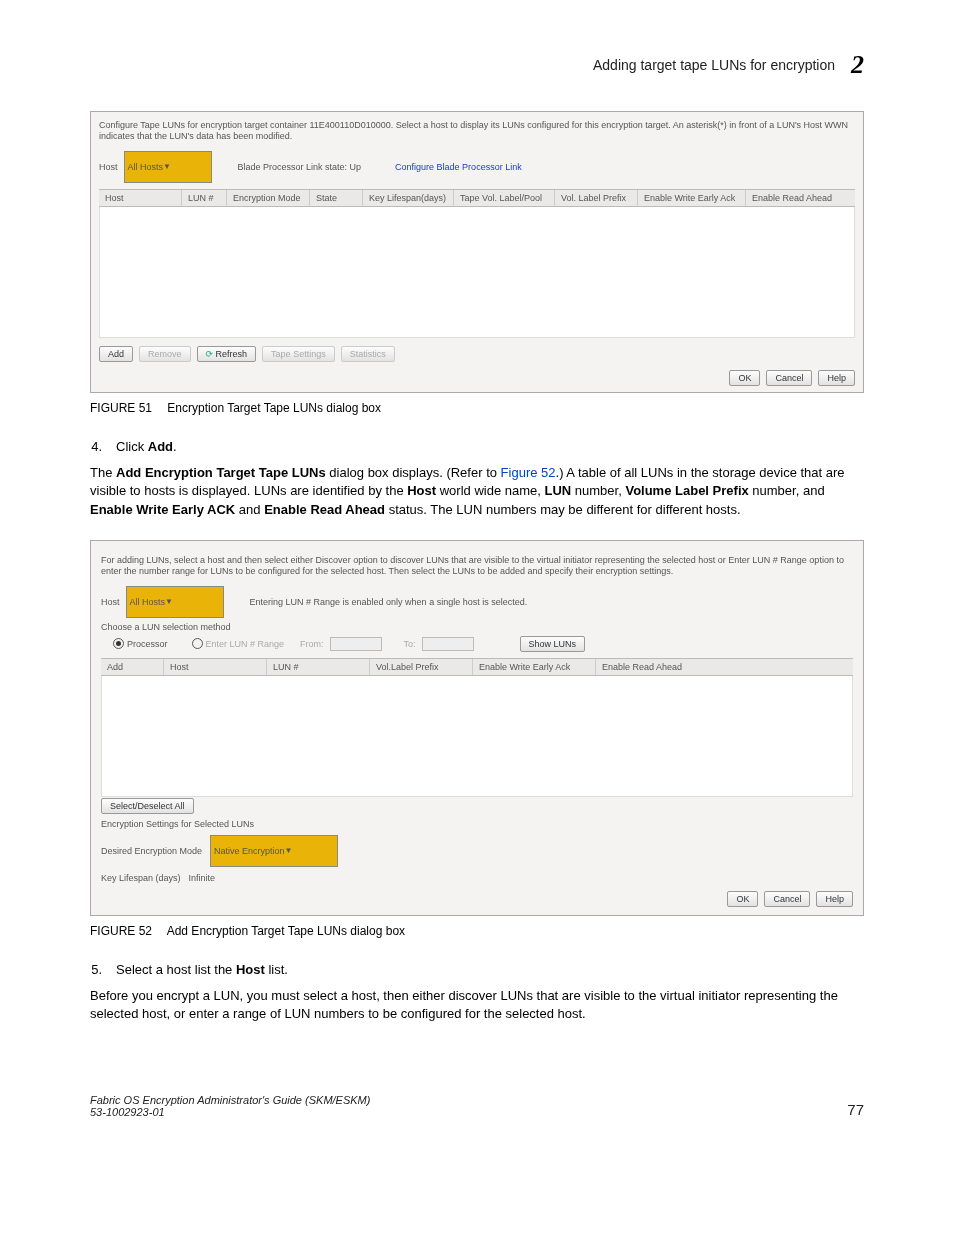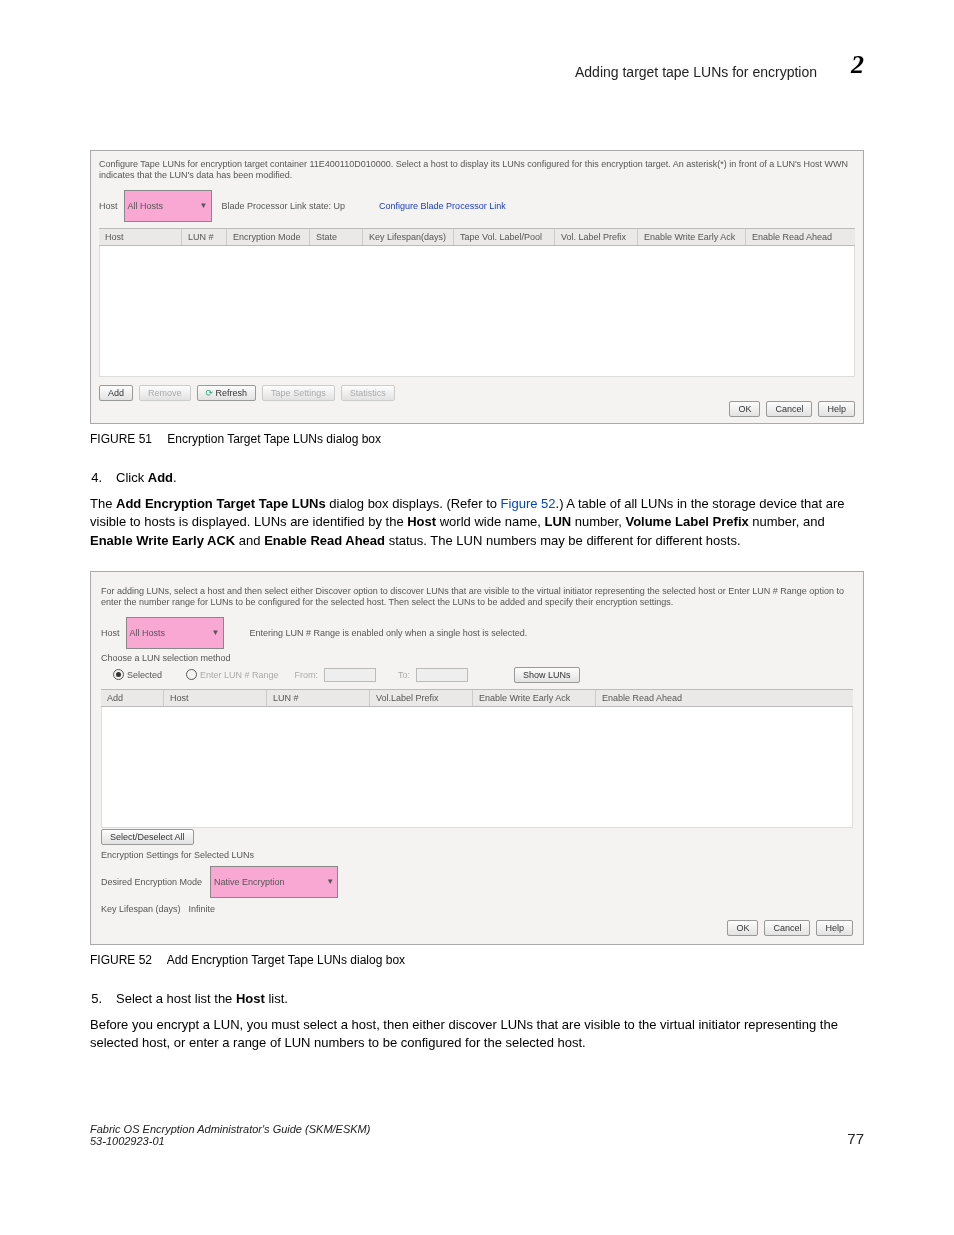--- a/index.html
+++ b/index.html
@@ -7,23 +7,23 @@
     background: #fff;
     margin: 0;
     padding: 50px 90px 40px 90px;
     width: 954px;
     box-sizing: border-box;
     color: #000;
   }
   .top-header {
     display: flex;
     justify-content: flex-end;
-    align-items: flex-end;
-    gap: 34px;
-    margin-bottom: 70px;
+    align-items: center;
+    gap: 16px;
+    margin-bottom: 31px;
   }
   .top-title {
     font-size: 14px;
     color: #222;
   }
   .chapter-num {
     font-family: Georgia, serif;
     font-size: 26px;
     font-weight: bold;
     font-style: italic;
@@ -33,26 +33,26 @@
     background: #f4f3f2;
     font-size: 9px;
     color: #555;
     padding: 6px 8px;
     margin: 0 0 8px 0;
   }
   .dlg-desc { margin: 2px 0 8px 0; line-height: 1.25;}
   .row { display: flex; align-items: center; gap: 6px; margin: 4px 0;}
   .dropdown {
     border: 1px solid #888;
-    background: #f9a8d4;
+    background: #eab308;
     height: 14px;
     width: 80px;
     display: inline-flex;
     align-items: center;
-    justify-content: space-between;
+    justify-content: flex-start;
     padding: 8px 3px;
     font-size: 9px;
   }
   .dropdown .tri { font-size: 8px;}
   .col-link { color: #1a3cc8; margin-left: 28px;}
   .table-head {
     border-top: 1px solid #bbb;
     border-bottom: 1px solid #bbb;
     background: #ebe9e7;
     display: flex;
@@ -69,21 +69,21 @@
   .dlg-btns { display: flex; align-items: center; gap: 6px; margin-top: 8px;}
   .btn {
     border: 1px solid #999;
     background: linear-gradient(#fdfdfd,#e2e2e2);
     font-size: 9px;
     padding: 2px 8px;
     border-radius: 2px;
     color: #333;
   }
   .btn.disabled { color: #aaa; border-color: #ccc;}
-  .dlg-footer { display:flex; justify-content:flex-end; gap:6px; text-align:center;}
+  .dlg-footer { display:flex; justify-content:flex-end; gap:6px; margin-top:8px;text-align:center;}
   .figcap { font-size: 12px; margin: 6px 0 24px 0;}
   .figcap b { font-weight: normal; margin-right: 12px;}
   .step { display:flex; gap:14px; font-size:13px; margin: 0 0 10px 0;}
   .step .num { width: 12px; text-align:right;}
   .indent { font-size:13px; line-height:1.45; margin-bottom: 20px;}
   .link { color: #0044cc;}
   .dialog2 {
     border: 1px solid #aaa;
     background: #f4f3f2;
     font-size: 9px;
@@ -122,21 +122,21 @@
 </div>
 
 <div class="dialog">
   <div class="dlg-desc">Configure Tape LUNs for encryption target container 11E400110D010000. Select a host to display its LUNs configured for this encryption target. An asterisk(*) in front of a LUN's Host WWN indicates that the LUN's data has been modified.</div>
   <div class="row">
     <span>Host</span>
     <span class="dropdown">
       <span>All Hosts</span>
       <span class="tri">▼</span>
     </span>
-    <span style="margin-left:4px">Blade Processor Link state: Up</span>
+    <span style="margin-left:20px">Blade Processor Link state: Up</span>
     <span class="col-link">Configure Blade Processor Link</span>
   </div>
   <div class="table-head">
     <span class="th" style="width:70px">Host</span>
     <span class="th" style="width:32px">LUN #</span>
     <span class="th" style="width:70px">Encryption Mode</span>
     <span class="th" style="width:40px">State</span>
     <span class="th" style="width:78px">Key Lifespan(days)</span>
     <span class="th" style="width:88px">Tape Vol. Label/Pool</span>
     <span class="th" style="width:70px">Vol. Label Prefix</span>
@@ -182,21 +182,21 @@
     <span class="dropdown" style="width:90px">
       <span>All Hosts</span>
       <span class="tri">▼</span>
     </span>
     <span style="margin-left:20px">Entering LUN # Range is enabled only when a single host is selected.</span>
   </div>
   <div style="margin:4px 0;">Choose a LUN selection method</div>
   <div class="row" style="margin-left:12px">
     <span class="radio">
       <span class="radio-dot on"></span>
-      <span>Selected</span>
+      <span>Processor</span>
     </span>
     <span class="radio" style="margin-left:18px; color:#aaa">
       <span class="radio-dot"></span>
       <span>Enter LUN # Range</span>
     </span>
     <span style="color:#aaa; margin-left:10px">From:</span>
     <span class="mini-input dim"></span>
     <span style="color:#aaa; margin-left:16px">To:</span>
     <span class="mini-input dim"></span>
     <span class="btn" style="margin-left:40px">Show LUNs</span>

